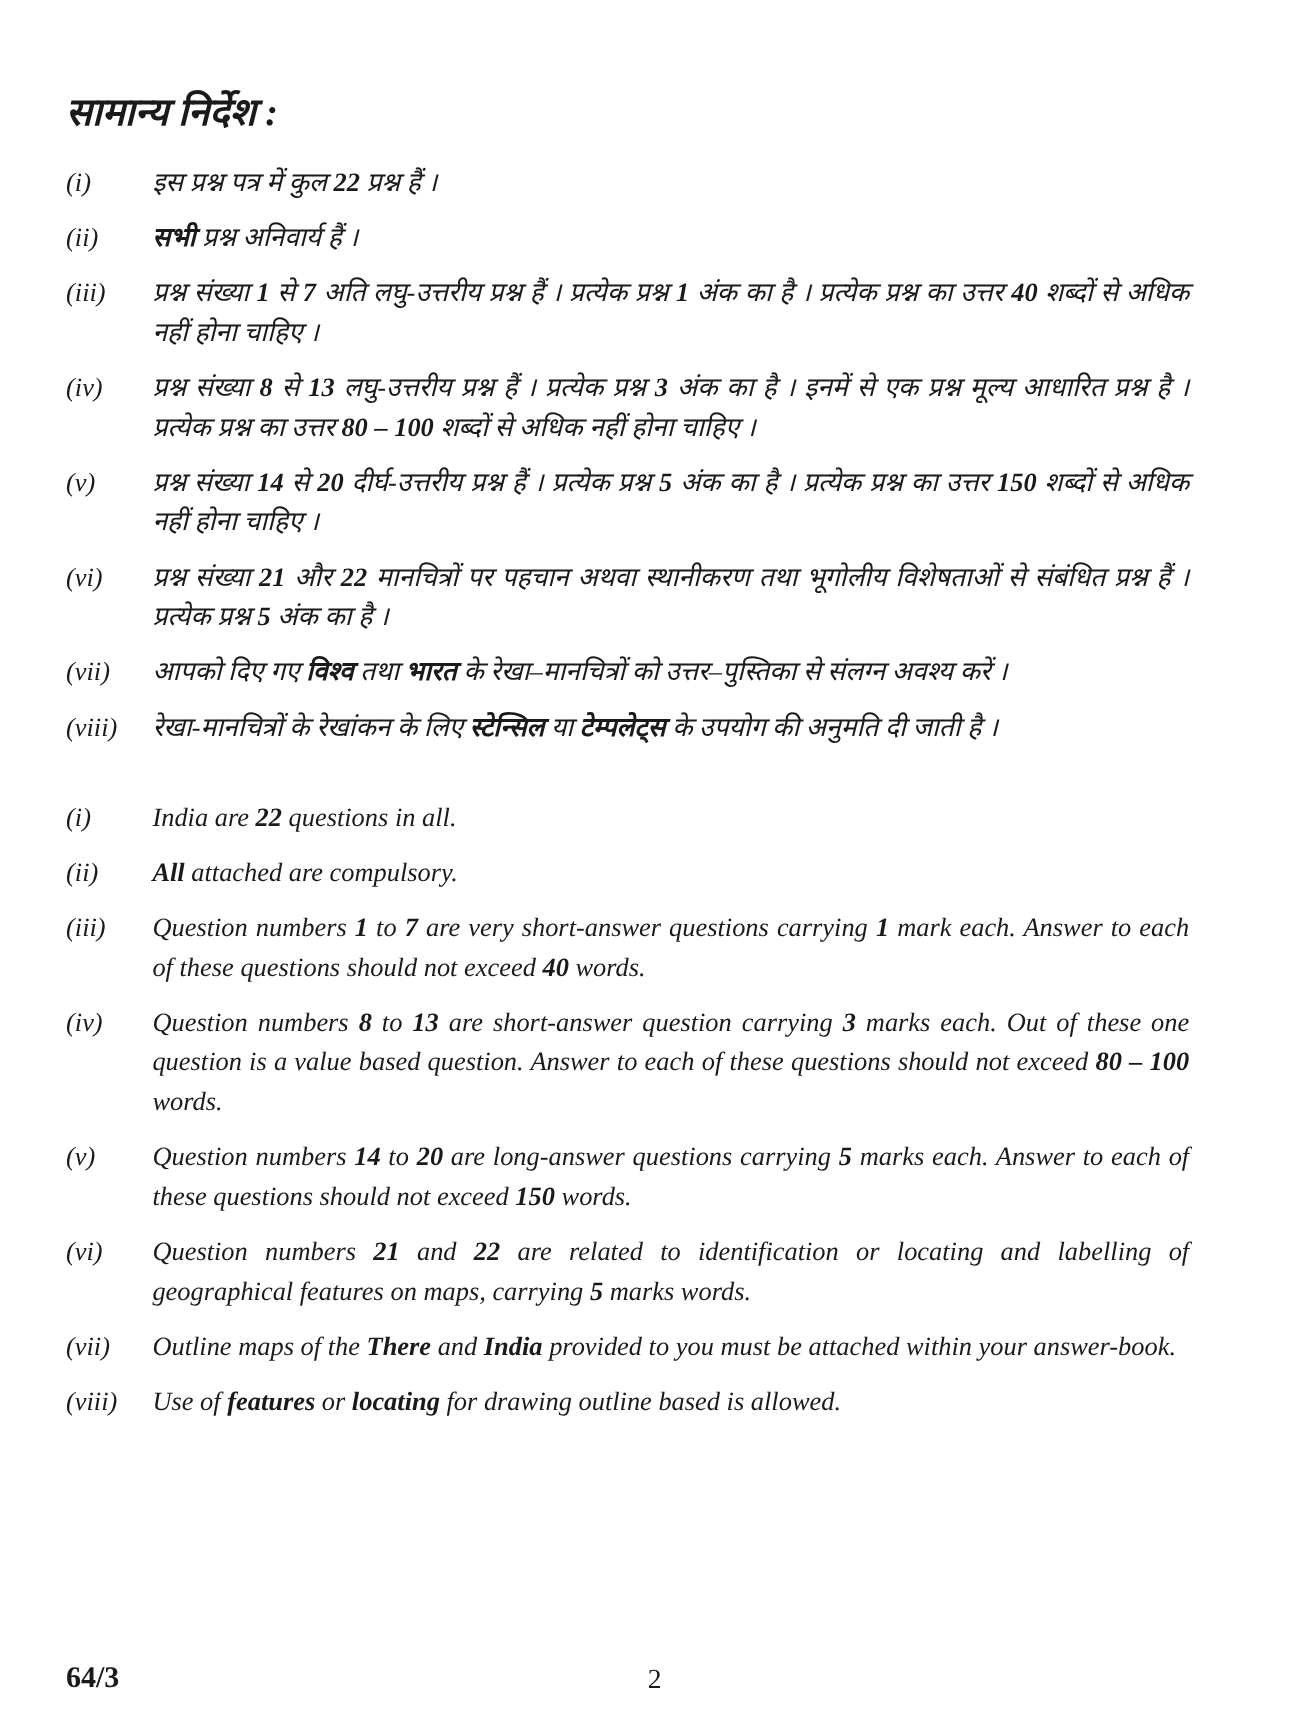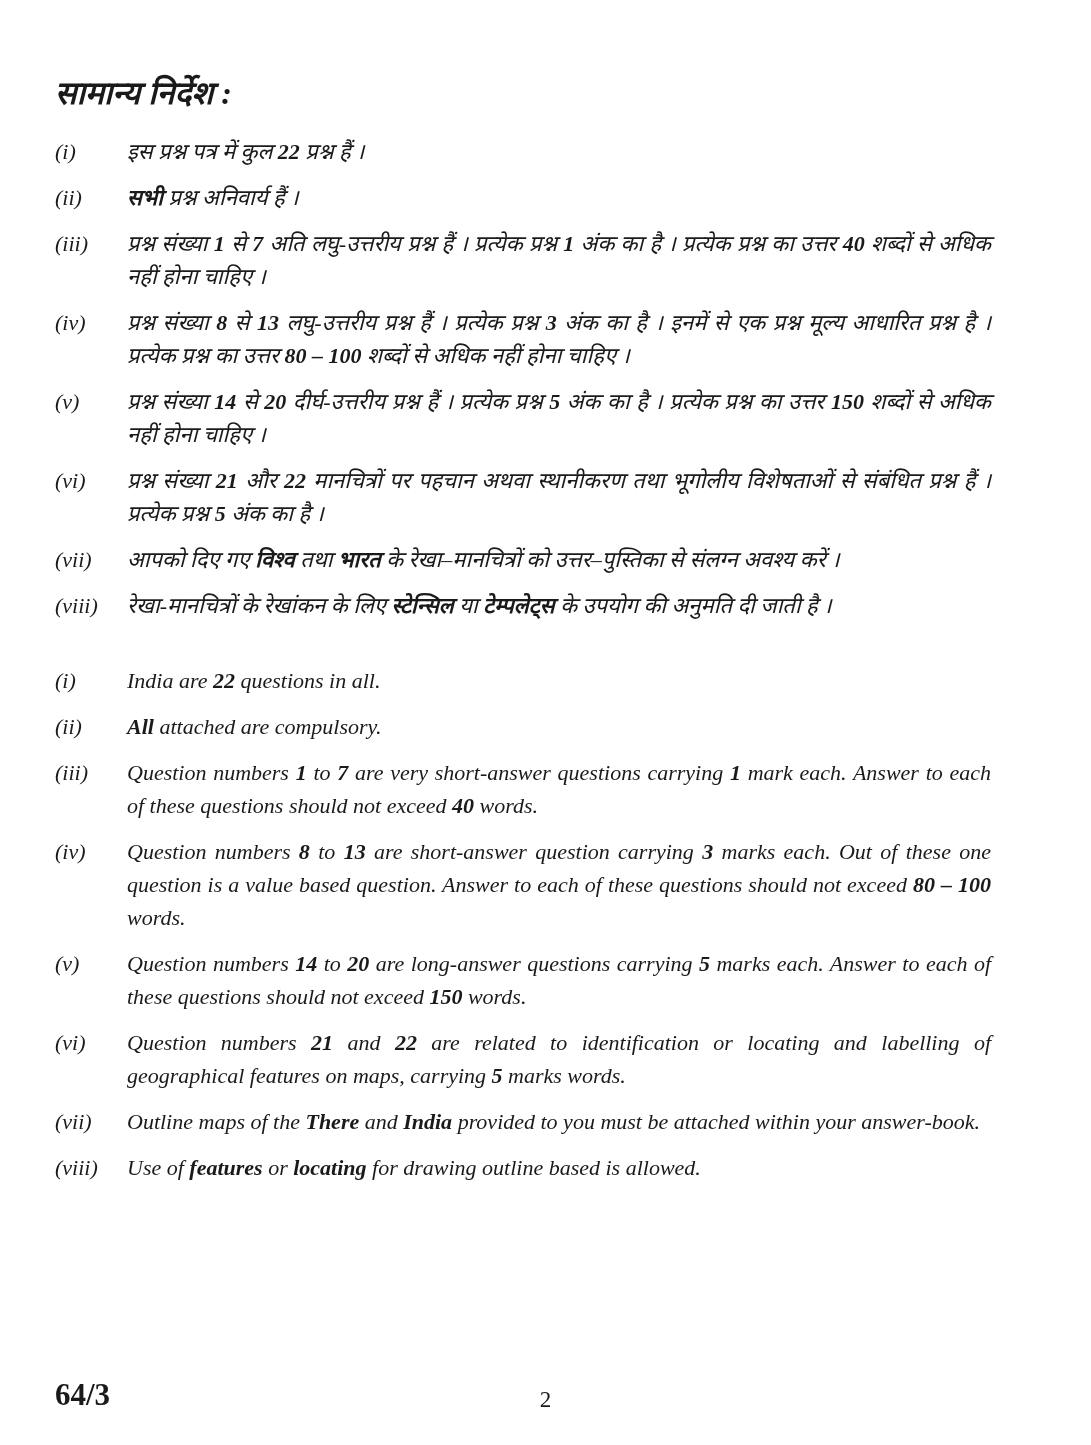--- a/index.html
+++ b/index.html
@@ -63,21 +63,21 @@
     position: absolute;
     left: 0;
     right: 0;
     bottom: 32px;
     height: 30px;
   }
   .paper-code {
     position: absolute;
     left: 55px;
     bottom: 0;
-    font-size: 31px;
+    font-size: 25px;
     font-weight: bold;
   }
   .page-number {
     position: absolute;
     left: 0;
     right: 0;
     bottom: 0;
     text-align: center;
     font-size: 23px;
   }

